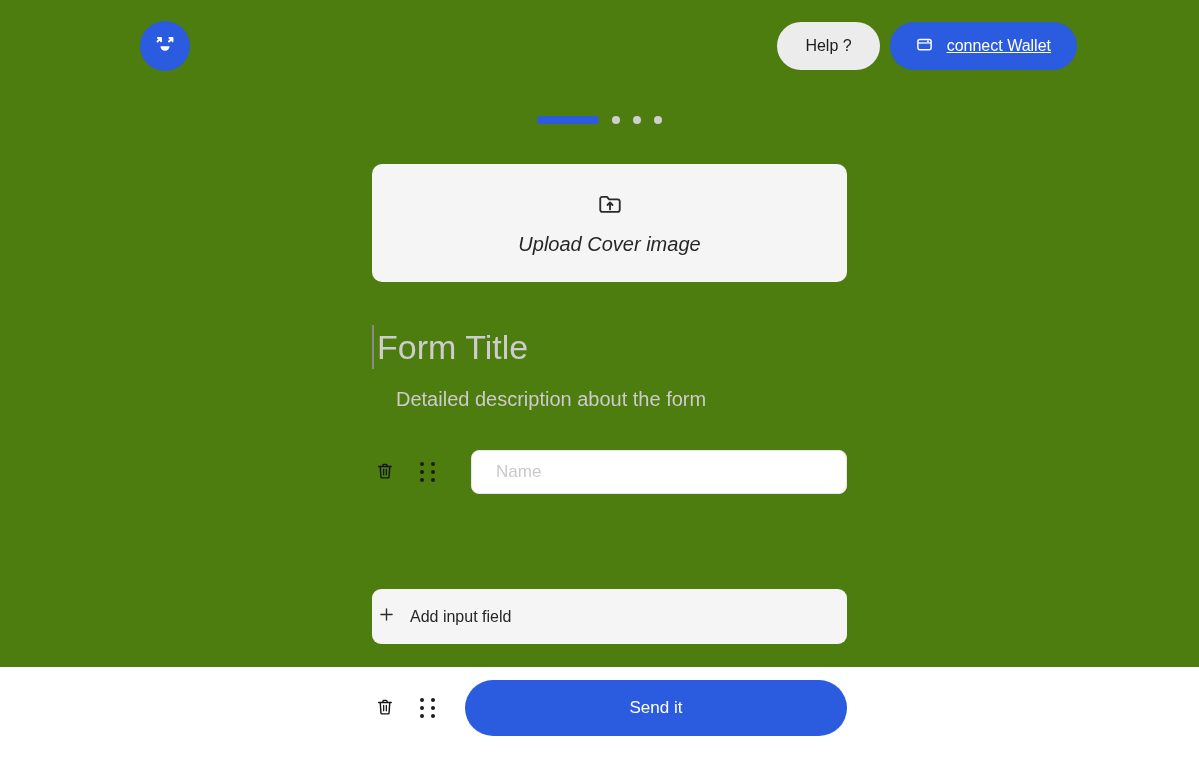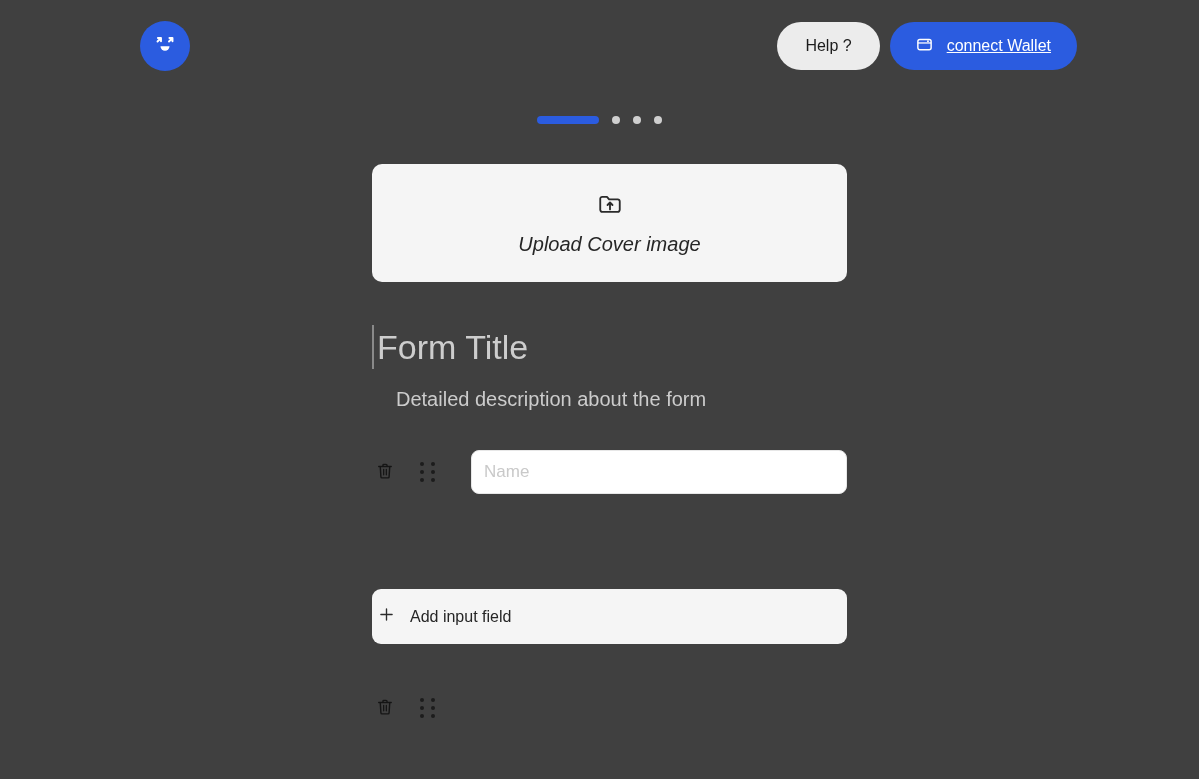--- a/index.html
+++ b/index.html
@@ -9,22 +9,22 @@
     width: 1199px;
     height: 779px;
     background: #ffffff;
     font-family: "Liberation Sans", sans-serif;
     overflow: hidden;
   }
 
   #app {
     position: relative;
     width: 1199px;
-    height: 779px;
-    background: #404040;
+    height: 667px;
+    background: #4d7c0f;
   }
 
   
   .header {
     position: absolute;
     top: 0; left: 0;
     width: 1199px;
     height: 92px;
   }
 
@@ -218,21 +218,21 @@
     background: #1c1c1c;
   }
 
   .text-input {
     margin-left: 31px;
     flex: 1;
     height: 44px;
     border: 1px solid #e7e7e7;
     border-radius: 8px;
     background: #ffffff;
-    padding: 0 12px;
+    padding: 0 24px;
     font-size: 17px;
     font-family: "Liberation Sans", sans-serif;
     color: #333333;
     outline: none;
   }
   .text-input::placeholder { color: #c9c9c9; }
 
   
   .add-field {
     position: absolute;
@@ -392,15 +392,16 @@
       <span class="dots">
         <i></i>
           <i></i>
           <i></i>
           <i></i>
           <i></i>
           <i></i>
       </span>
     </div>
 
+    <button class="btn-send">Send it</button>
   </div>
 
 </div>
 
 </body></html>

